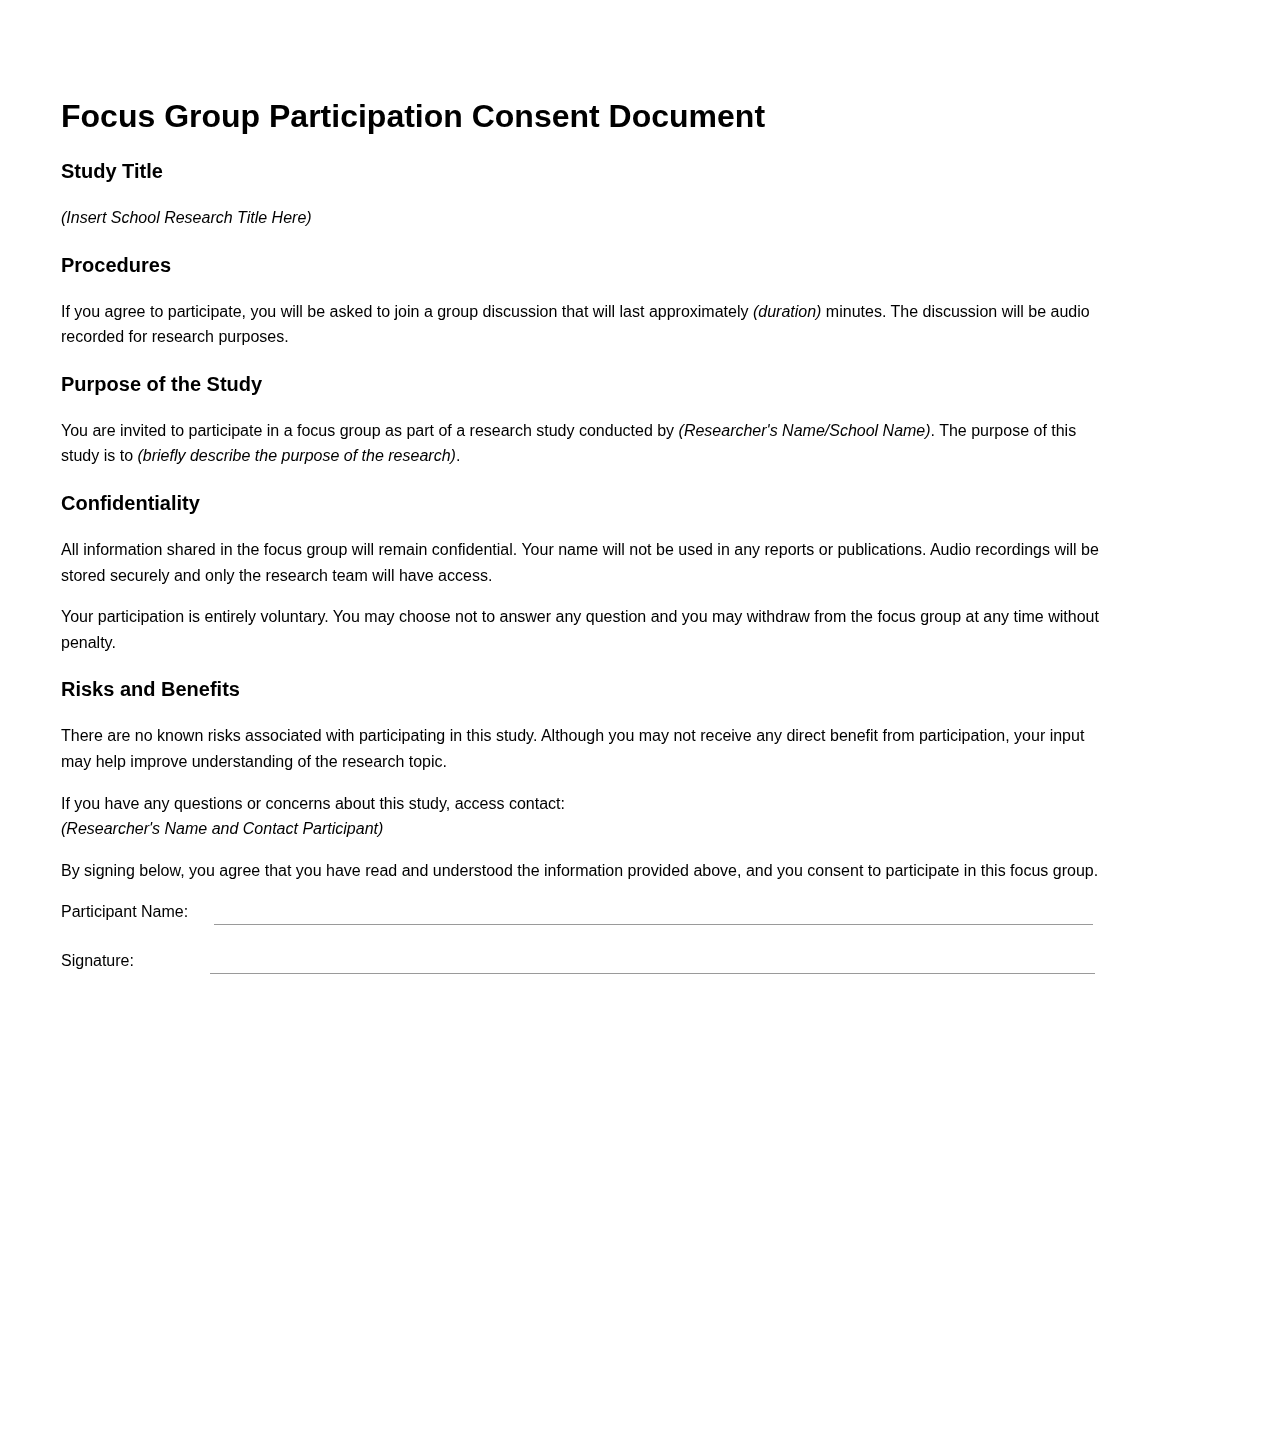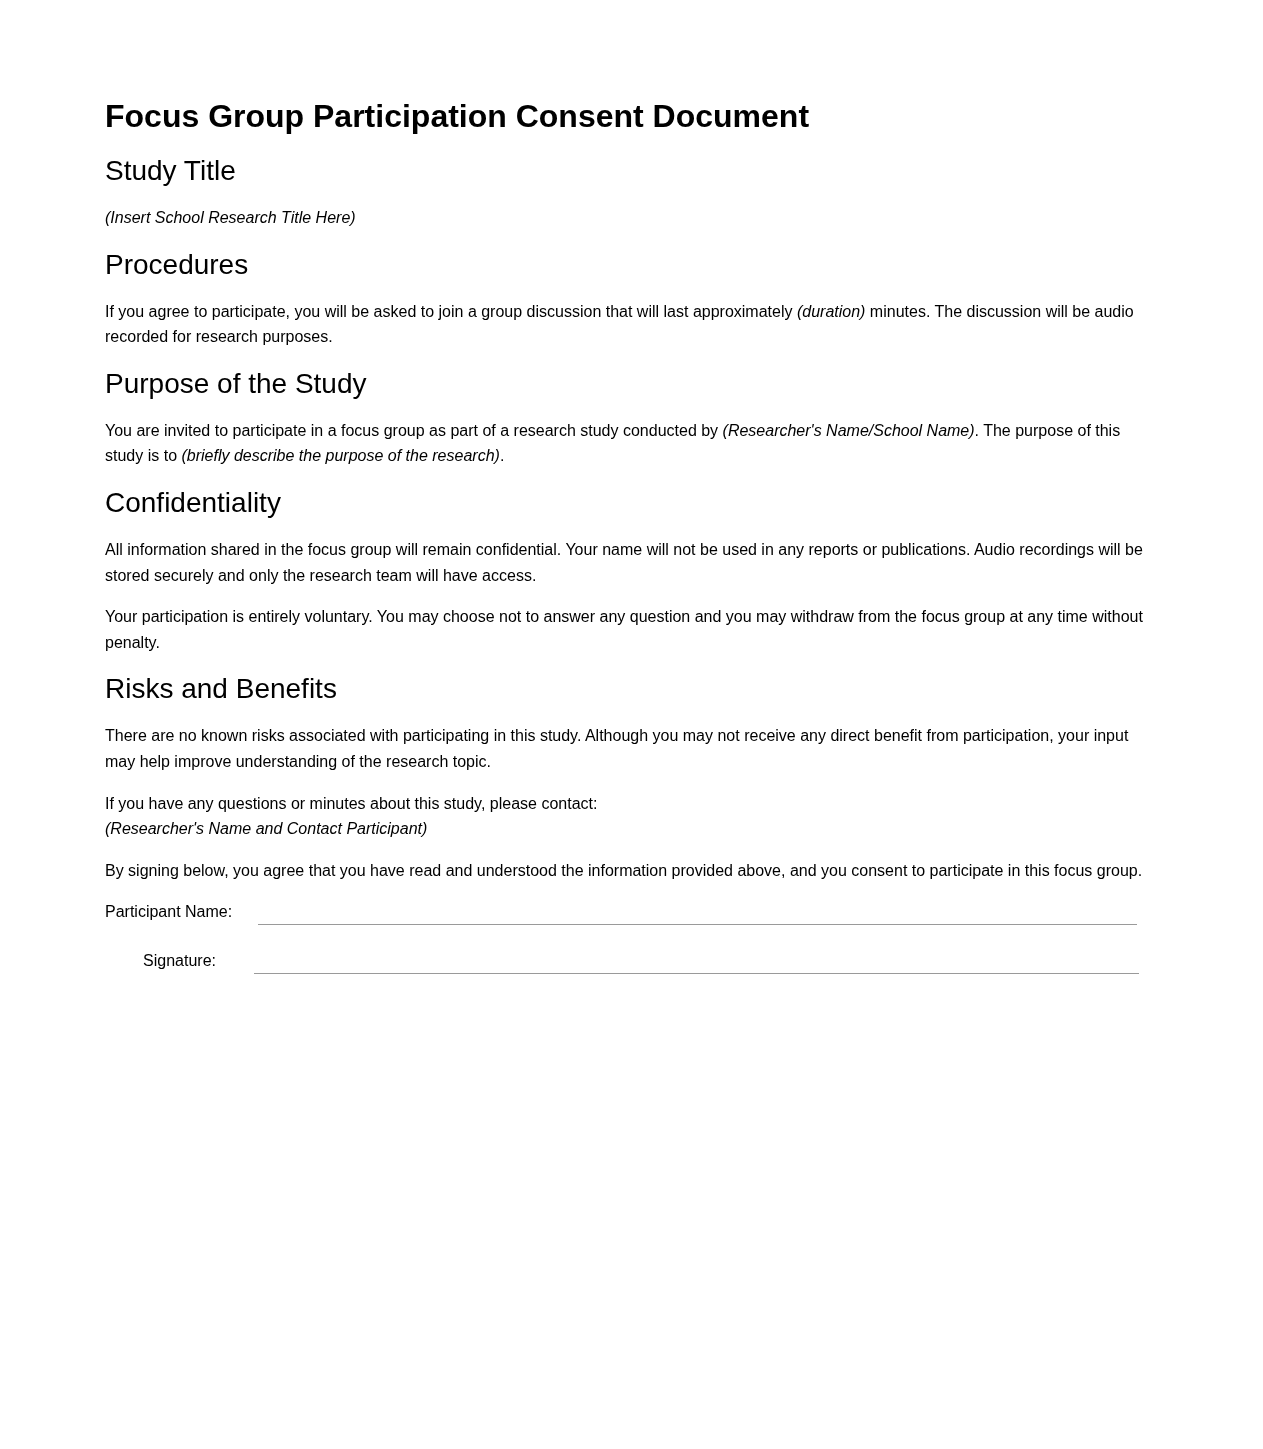--- a/index.html
+++ b/index.html
@@ -4,33 +4,33 @@
 <style>
   html, body { margin: 0; padding: 0; background: #ffffff; }
   body {
     width: 1263px;
     min-height: 1449px;
     font-family: "Liberation Sans", sans-serif;
     color: #000000;
   }
   .doc {
     position: relative;
-    margin-left: 105px;
+    margin-left: 61px;
     width: 1055px;
     padding-top: 77px;
   }
   h1 {
     font-size: 32px;
     font-weight: bold;
     line-height: 37px;
     margin: 21px 0 22px 0;
   }
   h2 {
-    font-size: 28px;
-    font-weight: normal;
+    font-size: 20px;
+    font-weight: bold;
     line-height: 28px;
     margin: 20px 0 20px 0;
   }
   p {
     font-size: 16px;
     line-height: 25.6px;
     margin: 0 0 16px 0;
   }
   em { font-style: italic; }
   .section { margin: 0; }
@@ -43,21 +43,21 @@
     font-size: 16px;
   }
   .sig-label { line-height: 22px; padding-bottom: 2px; white-space: nowrap; }
   .sig-line {
     border-bottom: 1px solid #9a9a9a;
     height: 0;
     margin-bottom: 0;
   }
   .row-name .sig-label { width: 153px; }
   .row-name .sig-line { width: 879px; }
-  .row-sig .sig-label { width: 149px; text-align: center; }
+  .row-sig .sig-label { width: 149px; }
   .row-sig .sig-line { width: 885px; }
 </style>
 </head>
 <body>
 
 <div class="doc">
   <h1>Focus Group Participation Consent Document</h1>
 
   <div class="section">
     <h2>Study Title</h2>
@@ -82,21 +82,21 @@
   <div class="section">
     <p>Your participation is entirely voluntary. You may choose not to answer any question and you may withdraw from the focus group at any time without penalty.</p>
   </div>
 
   <div class="section">
     <h2>Risks and Benefits</h2>
     <p>There are no known risks associated with participating in this study. Although you may not receive any direct benefit from participation, your input may help improve understanding of the research topic.</p>
   </div>
 
   <div class="section contact">
-    <p><span>If you have any questions or minutes about this study, please contact:</span><br><em>(Researcher's Name and Contact Participant)</em></p>
+    <p><span>If you have any questions or concerns about this study, access contact:</span><br><em>(Researcher's Name and Contact Participant)</em></p>
   </div>
 
   <div class="section">
     <p>By signing below, you agree that you have read and understood the information provided above, and you consent to participate in this focus group.</p>
 
     <div class="sig-row row-name">
       <span class="sig-label">Participant Name:</span>
       <div class="sig-line"></div>
     </div>
     <div class="sig-row row-sig">

